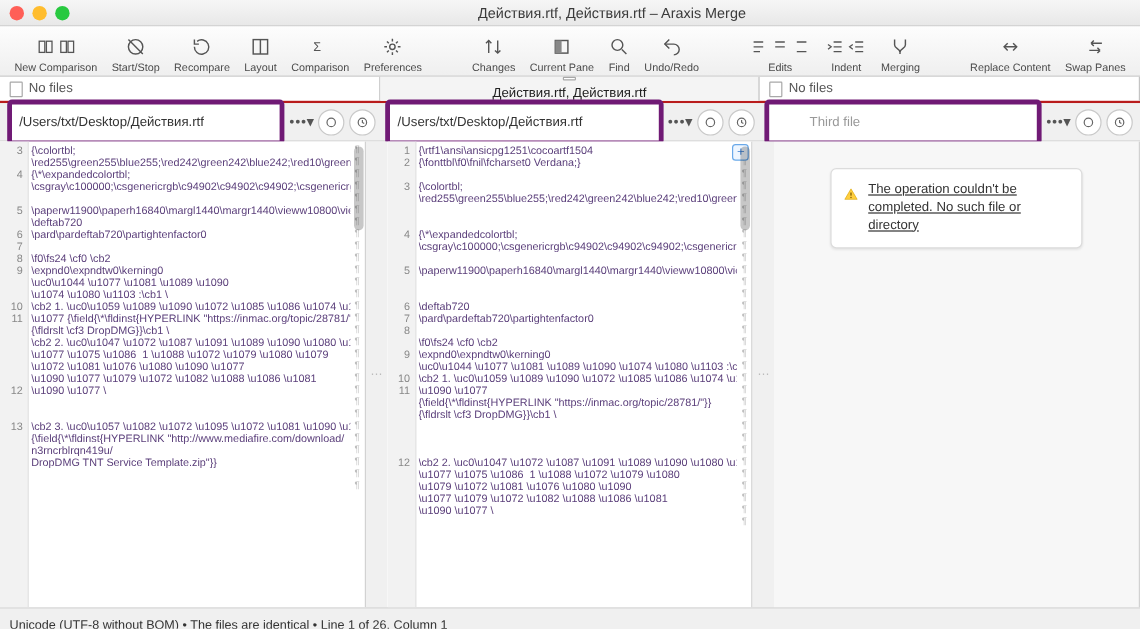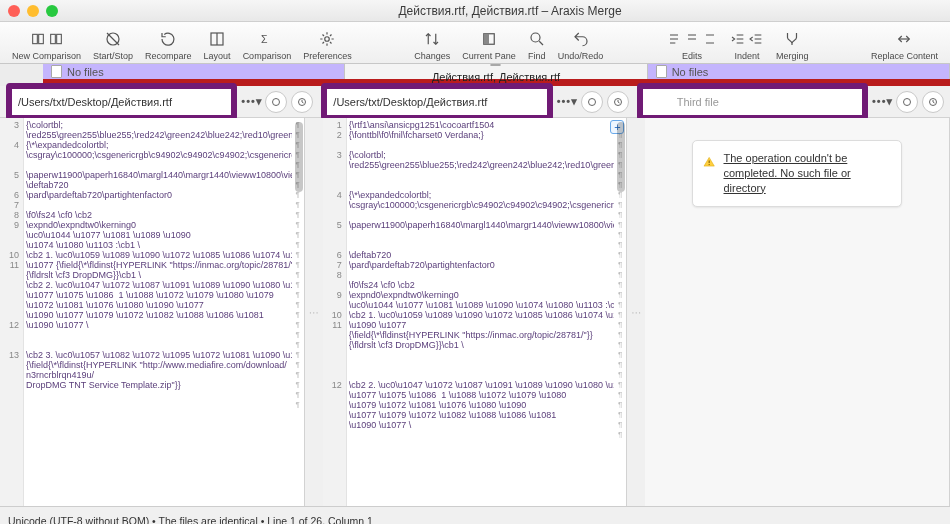--- a/index.html
+++ b/index.html
@@ -9,27 +9,27 @@
 .tl { width:12px; height:12px; border-radius:50%; }
 .title { flex:1; text-align:center; font-size:12px; color:#3b3b3b; }
 .toolbar { height:42px; display:flex; align-items:flex-end; gap:0; padding:0 6px 2px 6px; background:linear-gradient(#fdfdfd,#efefef); border-bottom:1px solid #c7c7c7; }
 .tbtn { display:flex; flex-direction:column; align-items:center; gap:1px; padding:0 6px; cursor:pointer; }
 .tico { height:22px; display:flex; align-items:center; justify-content:center; }
 .tico svg { width:18px; height:18px; stroke:#555; fill:none; stroke-width:1.6; }
 .pair .tico { gap:2px; display:flex; }
 .pair svg { width:16px; height:16px; }
 .tlbl { font-size:9px; color:#4a4a4a; white-space:nowrap; }
 .tspacer { flex:1; }
-.tabbar { height:22px; display:flex; background:#c4b5fd; border-bottom:7px solid #b91c1c; font-size:11px; color:#555;margin-left:43px; }
+.tabbar { height:22px; display:flex; background:#ffffff; border-bottom:2px solid #b91c1c; font-size:11px; color:#555; }
 .tab { flex:1; display:flex; align-items:center; padding:0 8px; border-right:1px solid #c4c4c4; gap:5px; }
 .tab.active { background:#f4f4f4; color:#222;flex-direction:column; }
 .docicon { width:11px; height:13px; border:1px solid #a8a8a8; border-radius:1px; background:#fff; position:relative; }
 .filerow { height:32px; display:flex; gap:8px; padding:4px 6px; background:#f0f0f0; border-bottom:1px solid #d2d2d2; }
 .filecell { flex:1; display:flex; align-items:center; gap:4px; }
-.pathbox { flex:1; height:38px; border:6px solid #701a75; border-radius:4px; background:#fff; display:flex; align-items:center; padding:0 6px; font-size:11px; color:#333; overflow:hidden; white-space:nowrap; }
+.pathbox { flex:1; height:38px; border:4px solid #701a75; border-radius:4px; background:#fff; display:flex; align-items:center; padding:0 6px; font-size:11px; color:#333; overflow:hidden; white-space:nowrap; }
 .pathbox.placeholder { color:#999;padding-left:34px; }
 .circlebtn { width:22px; height:22px; border:1px solid #c9c9c9; border-radius:11px; background:#fff; display:flex; align-items:center; justify-content:center; cursor:pointer; }
 .circlebtn svg { width:12px; height:12px; stroke:#666; fill:none; stroke-width:2; }
 .smallmenu { width:20px; text-align:center; color:#555; cursor:pointer; font-weight:bold; letter-spacing:1px; }
 .panes { display:flex; height:388px; background:#f7f7f7; position:relative; }
 .pane { flex:1; border-right:1px solid #d2d2d2; display:flex; overflow:hidden; background:#fff; position:relative; }
 .gutter { width:24px; background:#f2f2f2; border-right:1px solid #e3e3e3; text-align:right; padding:2px 4px; font-size:9px; color:#888; font-family:Menlo,monospace; line-height:10px; }
 .code { flex:1; overflow:hidden; padding:2px 2px; font-family:Menlo,monospace; font-size:9px; line-height:10px; color:#5a3e7a; white-space:pre; }
 .codeline { display:flex; }
 .codeline .txt { flex:1; overflow:hidden; }
@@ -194,20 +194,29 @@
     <div class="tspacer"></div>
     <div class="tbtn">
       <div class="tico">
         <svg viewBox="0 0 24 24">
           <path d="M5 12h14"></path>
           <path d="M15 8l4 4-4 4M9 8l-4 4 4 4"></path>
         </svg>
       </div>
       <div class="tlbl">Replace Content</div>
     </div>
+    <div class="tbtn">
+      <div class="tico">
+        <svg viewBox="0 0 24 24">
+          <path d="M7 8h12M7 8l3-3M7 8l3 3"></path>
+          <path d="M17 16H5M17 16l-3-3M17 16l-3 3"></path>
+        </svg>
+      </div>
+      <div class="tlbl">Swap Panes</div>
+    </div>
   </div>
 
 <div class="tabbar">
   <div class="tab">
       <span class="docicon"></span>
       <span>No files</span>
     </div>
   <div class="tab active">
       <span class="docicon"></span>
       <span>Действия.rtf, Действия.rtf</span>

